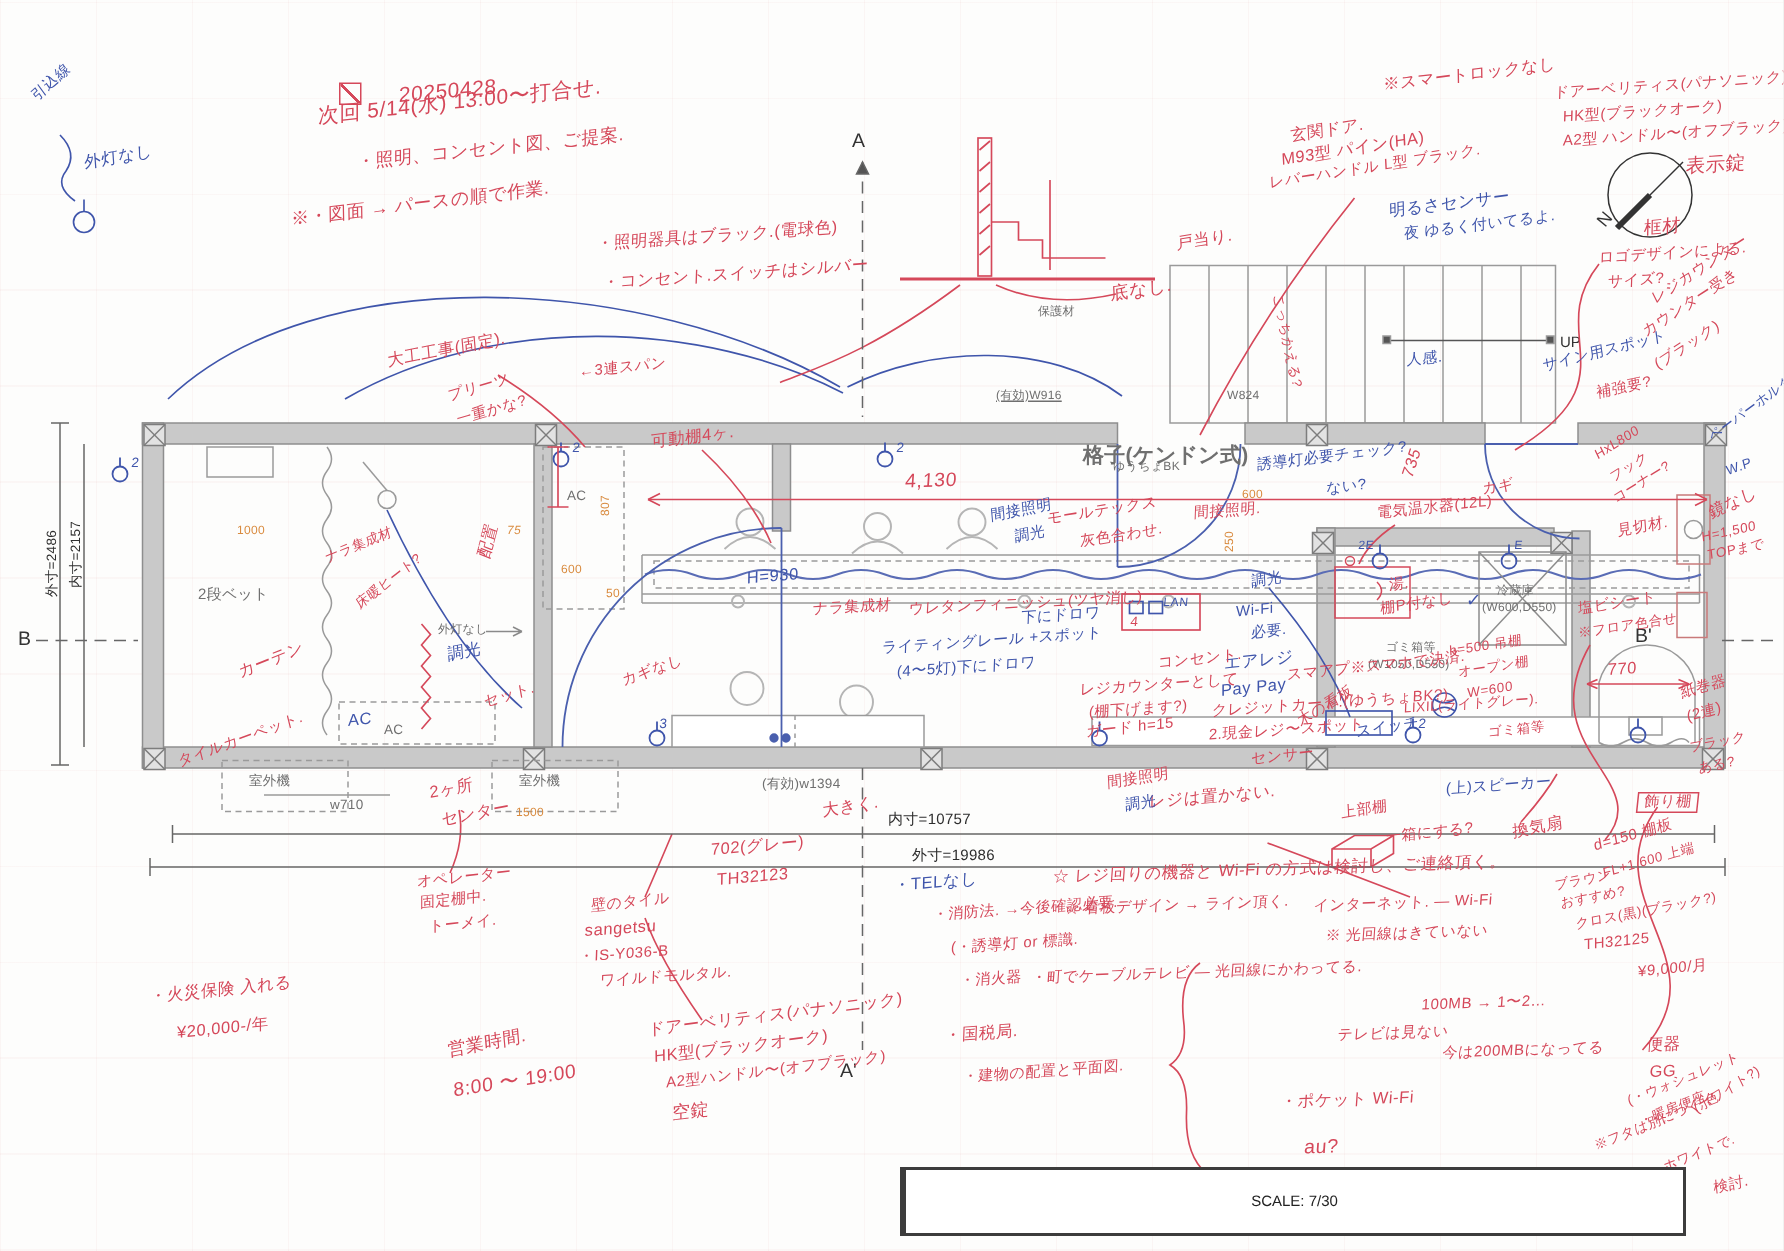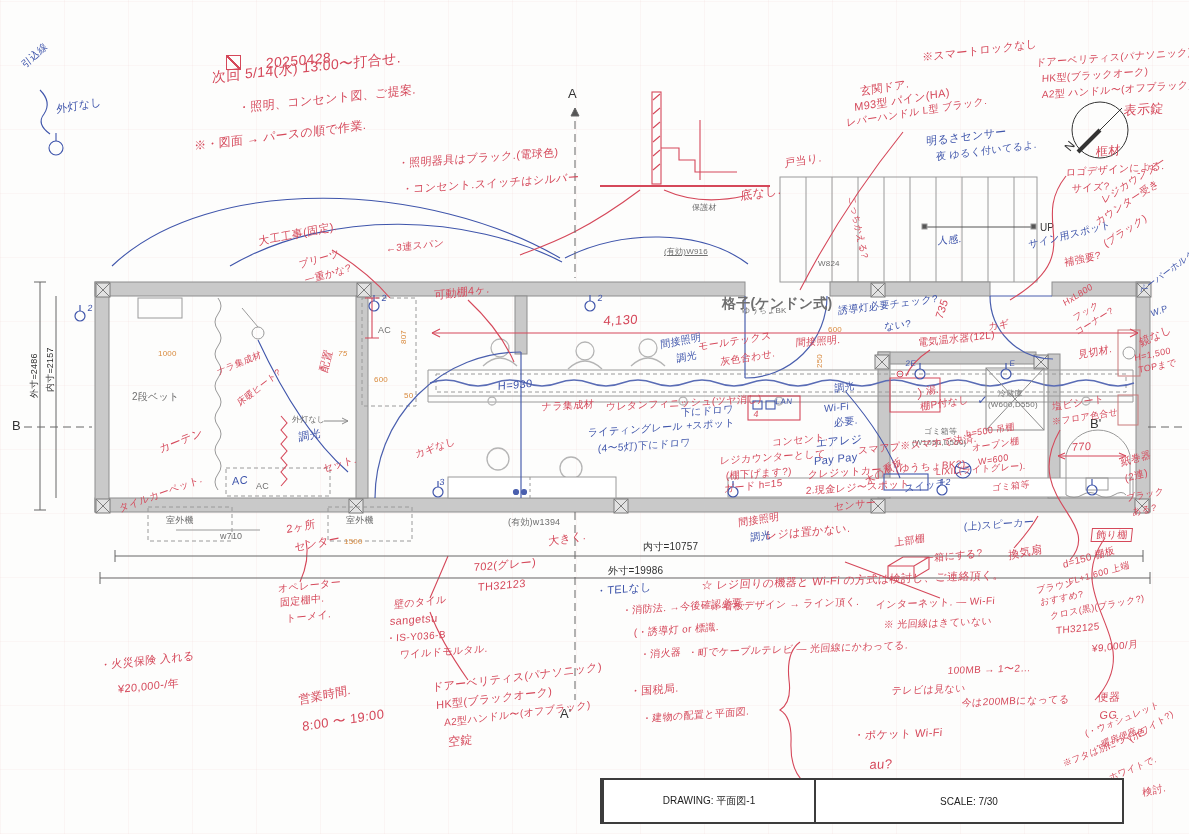--- a/index.html
+++ b/index.html
@@ -253,27 +253,27 @@
   <span class="marker" style="left:1090px;top:416px;">B'</span>
 
   <div id="notes-layer">
       <span class="note print" style="left: 132px; top: 392px; color: rgb(111, 111, 111); font-size: 10px; transform: rotate(0deg);">2段ベット</span>
       <span class="note print" style="left: 378px; top: 326px; color: rgb(111, 111, 111); font-size: 9px; transform: rotate(0deg);">AC</span>
       <span class="note print" style="left: 256px; top: 482px; color: rgb(111, 111, 111); font-size: 9px; transform: rotate(0deg);">AC</span>
       <span class="note print" style="left: 166px; top: 516px; color: rgb(111, 111, 111); font-size: 9px; transform: rotate(0deg);">室外機</span>
       <span class="note print" style="left: 346px; top: 516px; color: rgb(111, 111, 111); font-size: 9px; transform: rotate(0deg);">室外機</span>
       <span class="note print" style="left: 220px; top: 532px; color: rgb(111, 111, 111); font-size: 9px; transform: rotate(0deg);">w710</span>
       <span class="note print" style="left: 508px; top: 518px; color: rgb(111, 111, 111); font-size: 9px; transform: rotate(0deg);">(有効)w1394</span>
-      <span class="note print" style="left: 643px; top: 542px; color: rgb(46, 46, 46); font-size: 10px; transform: rotate(0deg);">内寸=10757</span>
+      <span class="note print" style="left: 592px; top: 542px; color: rgb(46, 46, 46); font-size: 10px; transform: rotate(0deg);">内寸=10757</span>
       <span class="note print" style="left: 608px; top: 566px; color: rgb(46, 46, 46); font-size: 10px; transform: rotate(0deg);">外寸=19986</span>
       <span class="note print" style="left: 30px; top: 398px; color: rgb(46, 46, 46); font-size: 9px; transform: rotate(-90deg);">外寸=2486</span>
       <span class="note print" style="left: 46px; top: 392px; color: rgb(46, 46, 46); font-size: 9px; transform: rotate(-90deg);">内寸=2157</span>
       <span class="note print" style="left: 722px; top: 296px; color: rgb(111, 111, 111); font-size: 14px; transform: rotate(0deg); font-weight: bold;">格子(ケンドン式)</span>
       <span class="note print" style="left: 742px; top: 307px; color: rgb(111, 111, 111); font-size: 8px; transform: rotate(0deg);">ゆうちょBK</span>
-      <span class="note print" style="left: 664px; top: 248px; color: rgb(111, 111, 111); font-size: 8px; transform: rotate(0deg); text-decoration: underline;">(有効)W916</span>
+      <span class="note print" style="left: 664px; top: 260px; color: rgb(111, 111, 111); font-size: 8px; transform: rotate(0deg); text-decoration: underline;">(有効)W916</span>
       <span class="note print" style="left: 644px; top: 204px; color: rgb(111, 111, 111); font-size: 8px; transform: rotate(0deg); margin-left: 48px;">保護材</span>
       <span class="note print" style="left: 818px; top: 260px; color: rgb(111, 111, 111); font-size: 8px; transform: rotate(0deg);">W824</span>
       <span class="note print" style="left: 292px; top: 416px; color: rgb(111, 111, 111); font-size: 8px; transform: rotate(0deg);">外灯なし</span>
       <span class="note print" style="left: 924px; top: 428px; color: rgb(111, 111, 111); font-size: 8px; transform: rotate(0deg);">ゴミ箱等</span>
       <span class="note print" style="left: 912px; top: 439px; color: rgb(111, 111, 111); font-size: 8px; transform: rotate(0deg);">(W1050,D550)</span>
       <span class="note print" style="left: 998px; top: 390px; color: rgb(111, 111, 111); font-size: 8px; transform: rotate(0deg);">冷蔵庫</span>
       <span class="note print" style="left: 988px; top: 401px; color: rgb(111, 111, 111); font-size: 8px; transform: rotate(0deg);">(W600,D550)</span>
       <span class="note print" style="left: 158px; top: 350px; color: rgb(217, 139, 63); font-size: 8px; transform: rotate(0deg);">1000</span>
       <span class="note print" style="left: 338px; top: 350px; color: rgb(217, 139, 63); font-size: 8px; transform: rotate(0deg); font-style: italic;">75</span>
       <span class="note print" style="left: 374px; top: 376px; color: rgb(217, 139, 63); font-size: 8px; transform: rotate(0deg);">600</span>
@@ -446,16 +446,15 @@
       <span class="note hand" style="left: 906px; top: 360px; color: rgb(63, 85, 171); font-size: 8px; transform: rotate(0deg) skewX(-6deg);">2E</span>
       <span class="note hand" style="left: 1010px; top: 360px; color: rgb(63, 85, 171); font-size: 8px; transform: rotate(0deg) skewX(-6deg);">E</span>
       <span class="note hand" style="left: 88px; top: 304px; color: rgb(63, 85, 171); font-size: 9px; transform: rotate(0deg) skewX(-6deg);">2</span>
       <span class="note hand" style="left: 382px; top: 294px; color: rgb(63, 85, 171); font-size: 9px; transform: rotate(0deg) skewX(-6deg);">2</span>
       <span class="note hand" style="left: 598px; top: 294px; color: rgb(63, 85, 171); font-size: 9px; transform: rotate(0deg) skewX(-6deg);">2</span>
       <span class="note hand" style="left: 440px; top: 478px; color: rgb(63, 85, 171); font-size: 9px; transform: rotate(0deg) skewX(-6deg);">3</span>
       <span class="note hand" style="left: 946px; top: 478px; color: rgb(63, 85, 171); font-size: 9px; transform: rotate(0deg) skewX(-6deg);">2</span>
     </div>
 
   <div class="title-block">
-    <div class="tb-cell tb-drawing">DRAWING: 平面図-1</div>
     <div class="tb-cell tb-scale">SCALE: 7/30</div>
   </div>
 </div>
 
 </body></html>

